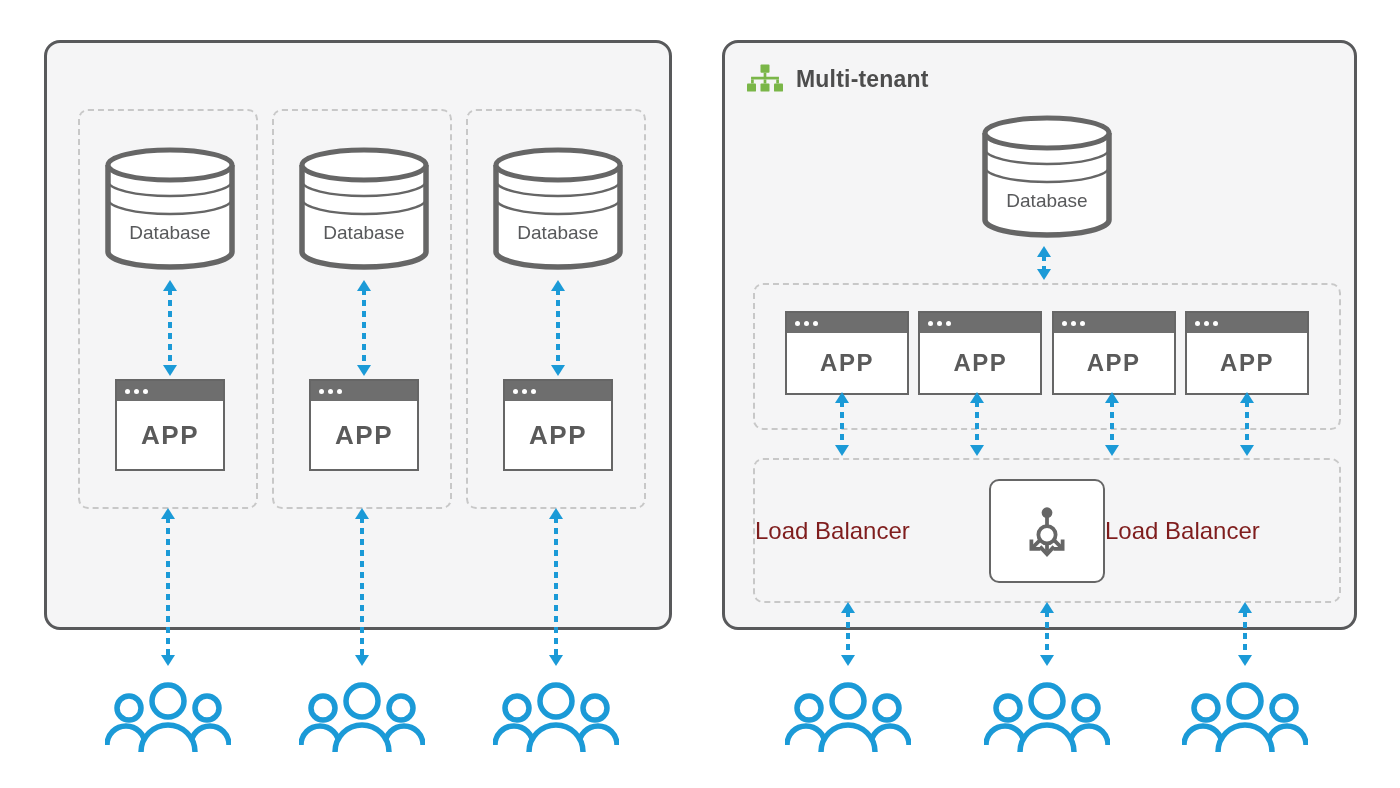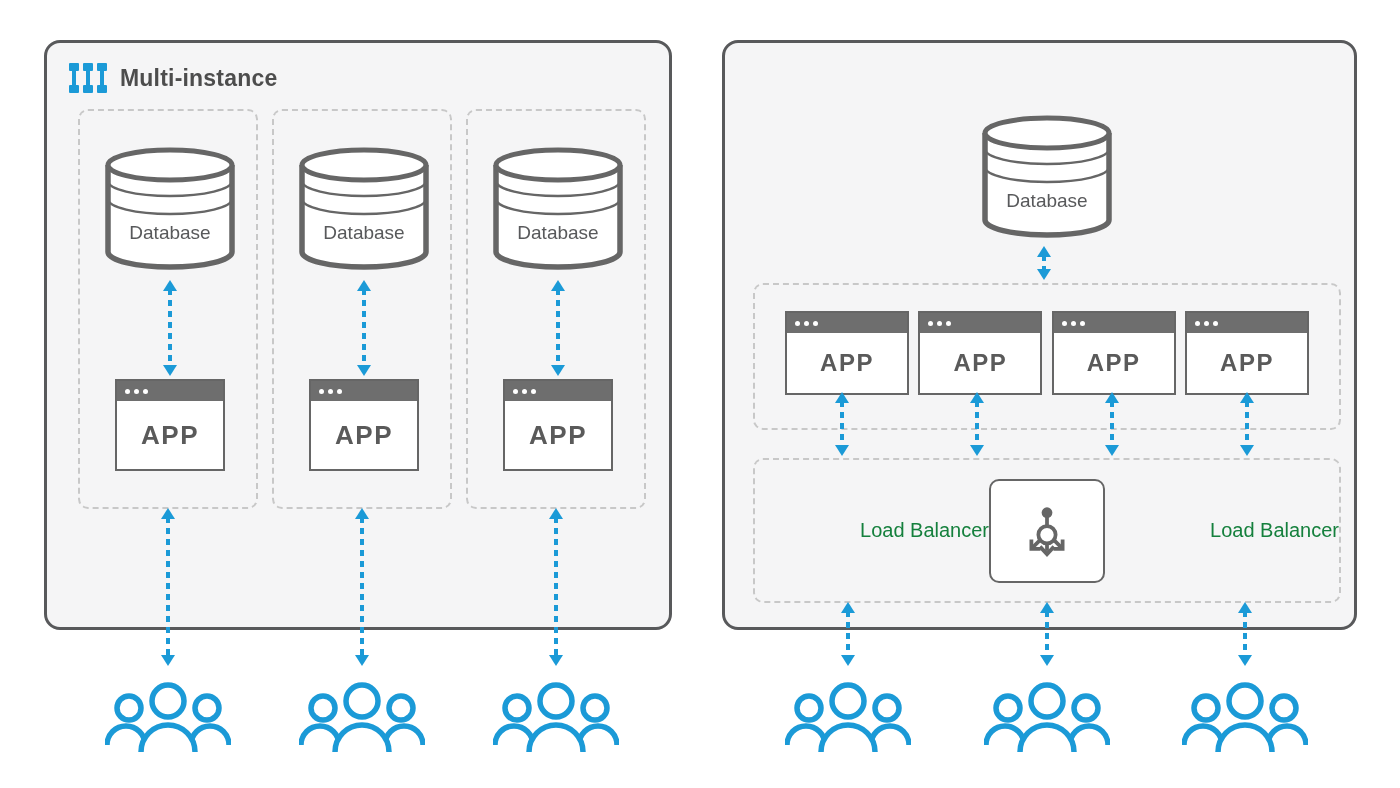--- a/index.html
+++ b/index.html
@@ -36,21 +36,21 @@
   .titlebar{height:20px;background:#6e6e6e;flex:none;display:flex;align-items:center;padding-left:8px;gap:4px;}
   .dot{width:5px;height:5px;border-radius:50%;background:#ffffff;}
   .app-body{flex:1;display:flex;align-items:center;justify-content:center;}
   .app-label{font-size:26px;font-weight:800;color:#5a5a5a;letter-spacing:1.5px;}
   .apps-row .app-window{position:relative;width:124px;height:84px;flex:none;}
   .apps-row .app-label{font-size:24px;}
   
   #apps-box{left:28px;top:240px;width:588px;height:147px;}
   .apps-row{position:absolute;left:0;top:26px;width:100%;display:flex;justify-content:space-between;padding:0 30px;box-sizing:border-box;}
   #lb-box{left:28px;top:415px;width:588px;height:145px;display:grid;grid-template-columns:1fr auto 1fr;align-items:center;}
-  .lb-label{font-size:20px;color:#15803d;text-align:right;}
+  .lb-label{font-size:24px;color:#7f1d1d;text-align:left;}
   .lb-icon-box{
     width:116px;height:104px;background:#ffffff;border:2.5px solid #666666;border-radius:10px;
     box-sizing:border-box;display:flex;align-items:center;justify-content:center;
   }
   
   .varr{position:absolute;width:16px;}
   .varr i{display:block;position:absolute;}
   .varr .line{
     left:6px;top:9px;bottom:9px;width:4px;
     background-image:repeating-linear-gradient(to bottom,#1b9ad7 0 6px,transparent 6px 11px);
@@ -59,36 +59,20 @@
   .varr .head-down{bottom:0;left:1px;width:0;height:0;border-left:7px solid transparent;border-right:7px solid transparent;border-top:11px solid #1b9ad7;}
   
   .users{position:absolute;width:126px;height:72px;}
 </style>
 </head>
 <body>
 
 <div id="canvas">
 
   <div class="panel" id="panel-left">
-    <div class="panel-header">
-      <svg width="38" height="30" viewBox="0 0 38 30">
-        <g fill="#1b9ad7">
-          <rect x="0" y="0" width="10" height="8" rx="1"></rect>
-            <rect x="3" y="8" width="4" height="14"></rect>
-            <rect x="0" y="22" width="10" height="8" rx="1"></rect>
-          <rect x="14" y="0" width="10" height="8" rx="1"></rect>
-            <rect x="17" y="8" width="4" height="14"></rect>
-            <rect x="14" y="22" width="10" height="8" rx="1"></rect>
-          <rect x="28" y="0" width="10" height="8" rx="1"></rect>
-            <rect x="31" y="8" width="4" height="14"></rect>
-            <rect x="28" y="22" width="10" height="8" rx="1"></rect>
-        </g>
-      </svg>
-      <span class="panel-title">Multi-instance</span>
-    </div>
 
     <div class="dashed-box instance-col" id="col-1">
       <svg class="db" viewBox="0 0 136 130">
         <path d="M6,18 L6,105 A62,15 0 0 0 130,105 L130,18" fill="#ffffff" stroke="#666666" stroke-width="5.5"></path>
         <path d="M6,34 A62,15 0 0 0 130,34" fill="none" stroke="#666666" stroke-width="2.5"></path>
         <path d="M6,52 A62,15 0 0 0 130,52" fill="none" stroke="#666666" stroke-width="2.5"></path>
         <ellipse cx="68" cy="18" rx="62" ry="15" fill="#ffffff" stroke="#666666" stroke-width="5"></ellipse>
         <text x="68" y="92" text-anchor="middle">Database</text>
       </svg>
       <div class="varr" style="left:82px;top:169px;height:96px;">
@@ -153,20 +137,36 @@
             <span class="dot"></span>
           </div>
         <div class="app-body">
             <span class="app-label">APP</span>
           </div>
       </div>
     </div>
   </div>
 
   <div class="panel" id="panel-right">
+    <div class="panel-header">
+      <svg width="36" height="32" viewBox="0 0 40 32">
+        <g fill="#7ab648">
+          <rect x="15" y="0" width="10" height="9" rx="1"></rect>
+          <rect x="18.5" y="9" width="3" height="5"></rect>
+          <rect x="4.5" y="13.5" width="31" height="3"></rect>
+          <rect x="4.5" y="16.5" width="3" height="4.5"></rect>
+            <rect x="18.5" y="16.5" width="3" height="4.5"></rect>
+            <rect x="32.5" y="16.5" width="3" height="4.5"></rect>
+          <rect x="0" y="21" width="10" height="9" rx="1"></rect>
+            <rect x="15" y="21" width="10" height="9" rx="1"></rect>
+            <rect x="30" y="21" width="10" height="9" rx="1"></rect>
+        </g>
+      </svg>
+      <span class="panel-title">Multi-tenant</span>
+    </div>
 
     <svg class="db" id="db-right" viewBox="0 0 136 130">
       <path d="M6,18 L6,105 A62,15 0 0 0 130,105 L130,18" fill="#ffffff" stroke="#666666" stroke-width="5.5"></path>
       <path d="M6,34 A62,15 0 0 0 130,34" fill="none" stroke="#666666" stroke-width="2.5"></path>
       <path d="M6,52 A62,15 0 0 0 130,52" fill="none" stroke="#666666" stroke-width="2.5"></path>
       <ellipse cx="68" cy="18" rx="62" ry="15" fill="#ffffff" stroke="#666666" stroke-width="5"></ellipse>
       <text x="68" y="92" text-anchor="middle">Database</text>
     </svg>
 
     <div class="dashed-box" id="apps-box">

